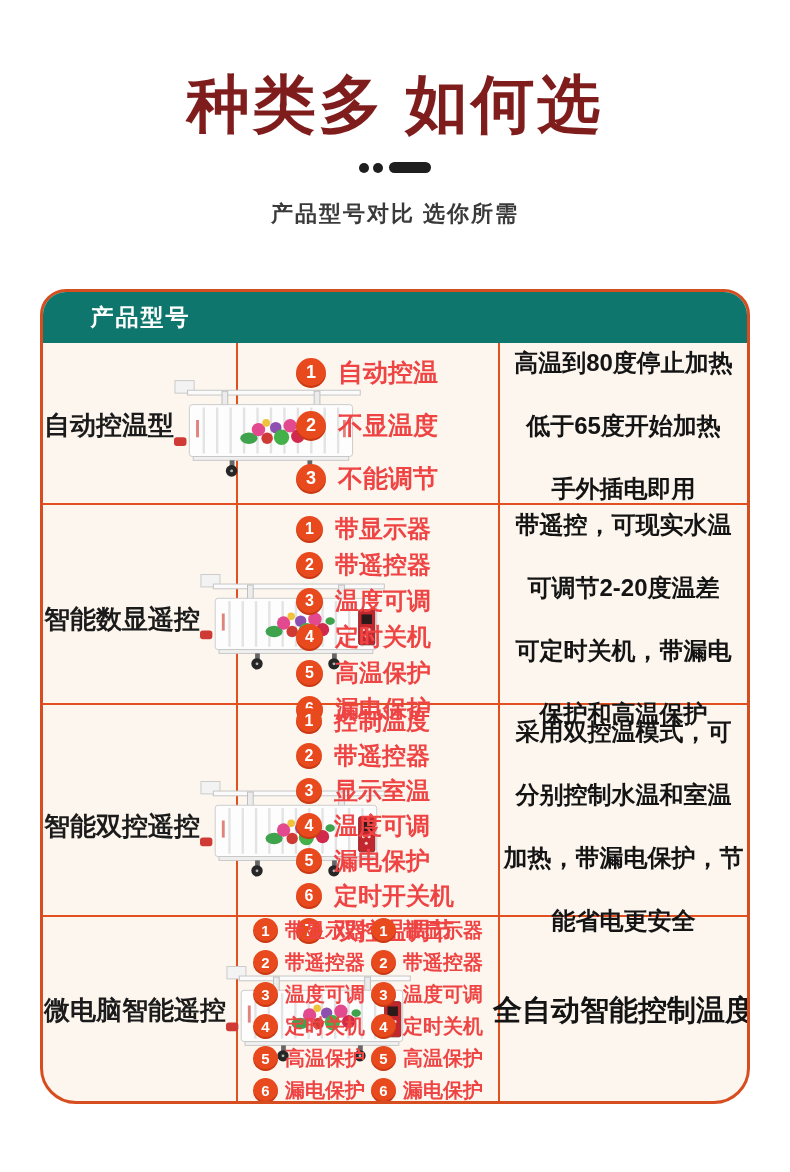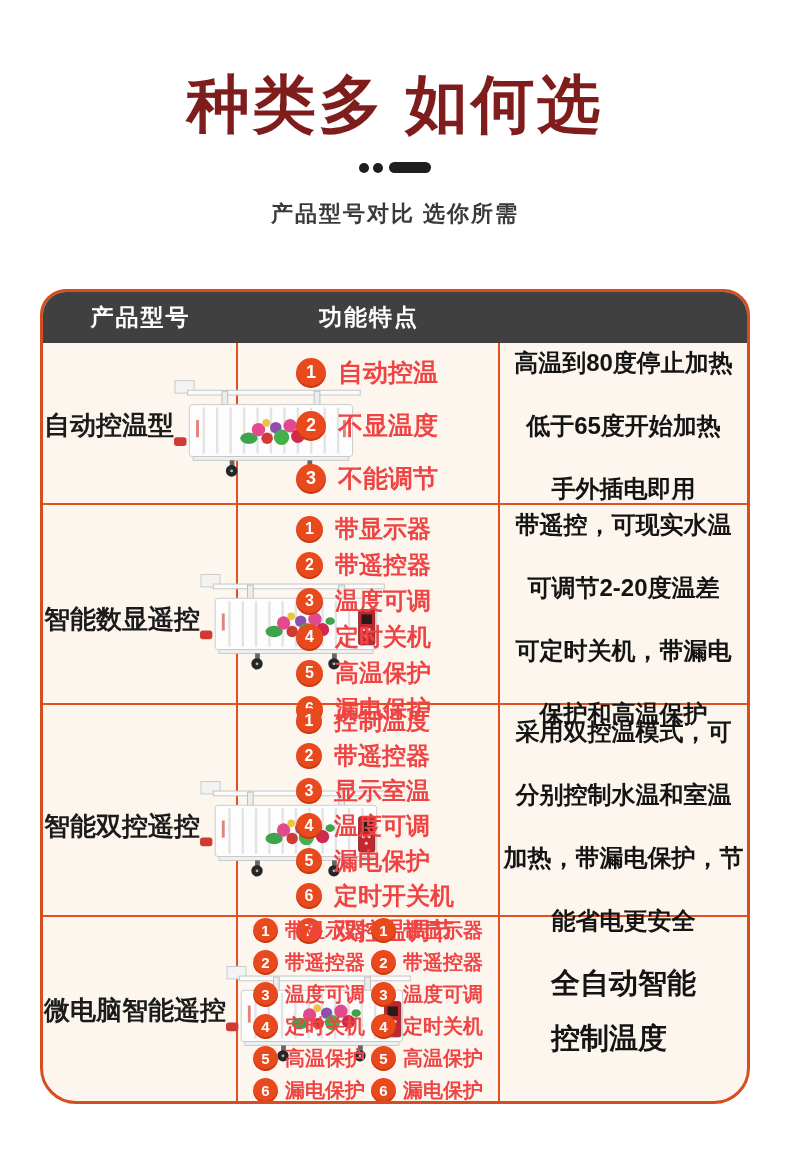--- a/index.html
+++ b/index.html
@@ -33,21 +33,21 @@
     margin: 60px auto 0;
     border: 3px solid #D64E1F;
     border-radius: 26px 26px 36px 36px;
     overflow: hidden;
     background: #FCF6EE;
   }
   .thead {
     display: grid;
     grid-template-columns: 195px 262px 247px;
     height: 51px;
-    background: #404040;
+    background: #0f766e;
   }
   .th {
     color: #fff; font-size: 23px; font-weight: 700; letter-spacing: 2px;
     display: flex; align-items: center; justify-content: center;
   }
   .trow {
     display: grid;
     grid-template-columns: 195px 262px 247px;
     border-top: 2px solid #E25020;
   }
@@ -107,21 +107,21 @@
   .r4 .ftext { font-size: 20px; }
 
   
   .td.analysis {
     display: flex; flex-direction: column;
     align-items: center; justify-content: center;
     padding: 0 12px;
     gap: 24px;
   }
   .aline { font-size: 24px; line-height: 39px; font-weight: 600; color: #141414; white-space: nowrap; }
-  .r4 .ab { display: flex; flex-direction: column; align-items: flex-start; }
+  .r4 .ab { display: flex; flex-direction: row; align-items: flex-start; }
   .r4 .aline { font-size: 29px; line-height: 55px; font-weight: 800; }
 
   .defs-holder { position: absolute; width: 0; height: 0; overflow: hidden; }
 </style>
 </head>
 <body>
 
 <div class="defs-holder">
 <svg width="0" height="0">
   <defs>
@@ -186,21 +186,20 @@
     <span class="dot"></span>
     <span class="bar"></span>
   </div>
   <div class="subtitle">产品型号对比 选你所需</div>
 </div>
 
 <div class="cmp">
 
   <div class="thead">
     <div class="th">产品型号</div>
-    <div class="th">功能特点</div>
   </div>
 
   <div class="trow r1">
     <div class="td model">
       <div class="model-name">自动控温型</div>
       <svg class="heater" viewBox="0 0 200 112">
           <use href="#g-heater"></use>
         </svg>
     </div>
     <div class="td features">

